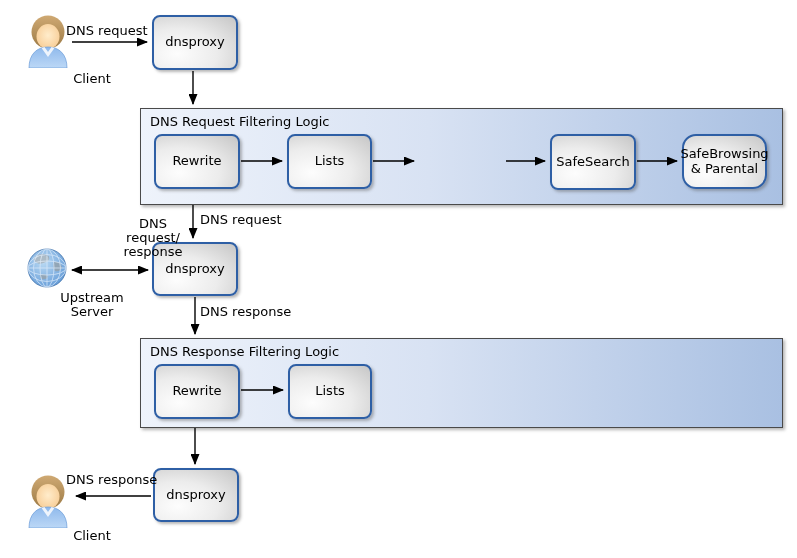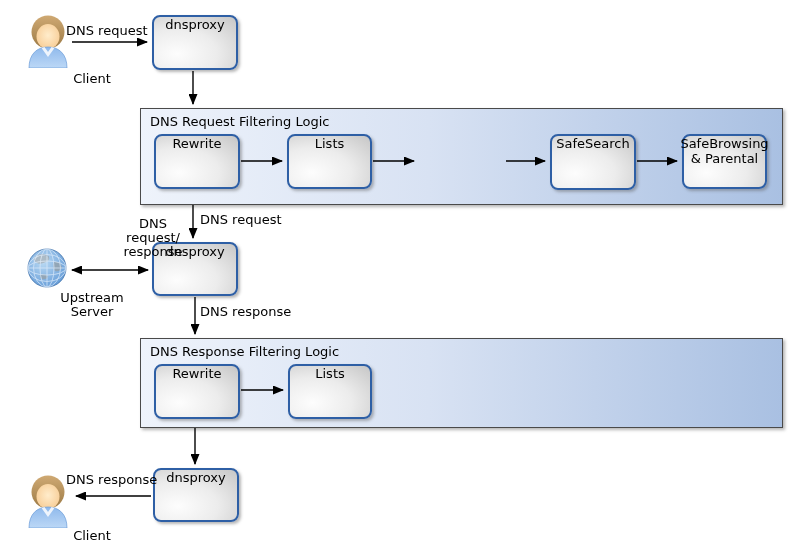--- a/index.html
+++ b/index.html
@@ -7,21 +7,21 @@
     position: relative;
     width: 797px; height: 558px;
     background: #ffffff;
     font-family: "DejaVu Sans", "Liberation Sans", sans-serif;
     font-size: 13px;
     color: #000000;
     overflow: hidden;
   }
   .node {
     position: absolute;
-    display: flex; justify-content: center;
+    display: flex; align-items: center; justify-content: center;
     text-align: center;
     border: 2px solid #2e5fa5;
     border-radius: 8px;
     background: radial-gradient(ellipse at 28% 72%, #fdfdfd 0%, #ececec 48%, #c6c6c6 100%);
     box-shadow: 2px 2px 3px rgba(96,96,96,0.45);
     line-height: 1.15;
     padding: 1px;
     box-sizing: border-box;
     z-index: 2;
   }
@@ -134,21 +134,21 @@
     <div class="ctitle">DNS Request Filtering Logic</div>
     <div class="node" style="left:13px; top:25px; width:86px; height:55px;">
       <span>Rewrite</span>
     </div>
     <div class="node" style="left:146px; top:25px; width:85px; height:55px;">
       <span>Lists</span>
     </div>
     <div class="node" style="left:409px; top:25px; width:86px; height:56px;">
       <span>SafeSearch</span>
     </div>
-    <div class="node" style="left:541px; top:25px; width:85px; height:55px;">
+    <div class="node" style="left:541px; top:25px; width:85px; height:55px;border-radius:14px;">
       <span>SafeBrowsing &amp; Parental</span>
     </div>
   </div>
 
   <div class="fcontainer" style="left:140px; top:338px; width:643px; height:90px;padding-left:16px;">
     <div class="ctitle">DNS Response Filtering Logic</div>
     <div class="node" style="left:13px; top:25px; width:86px; height:55px;">
       <span>Rewrite</span>
     </div>
     <div class="node" style="left:147px; top:25px; width:84px; height:55px;">

